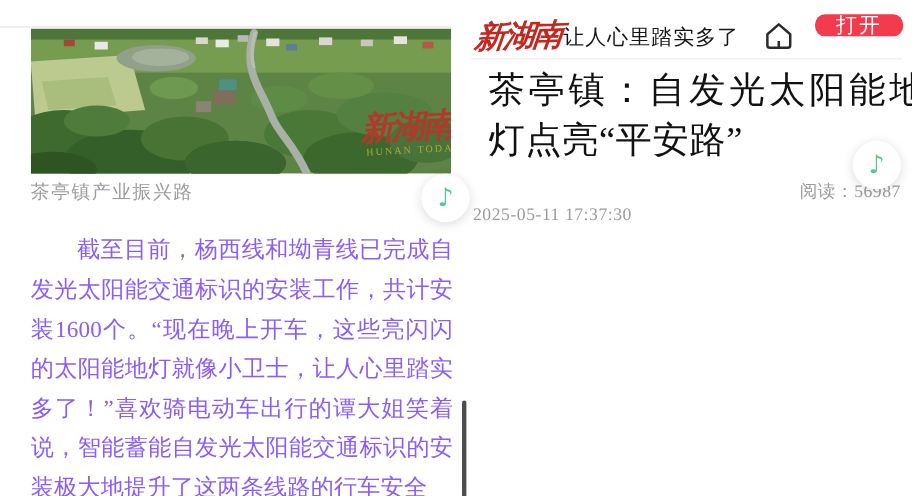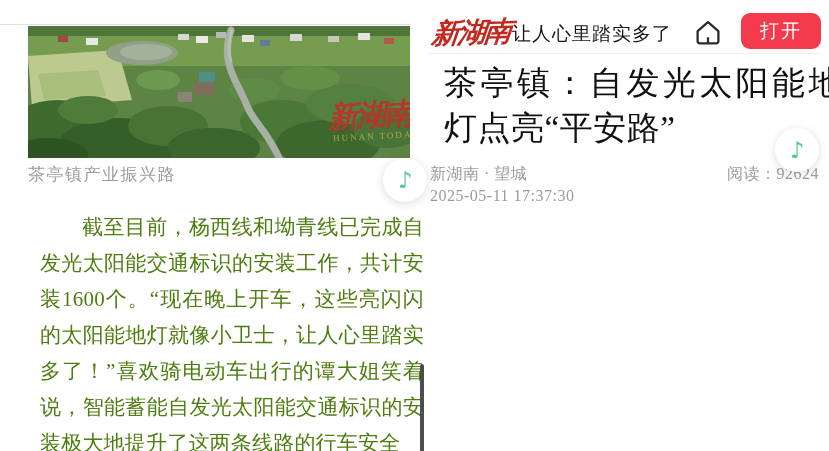--- a/index.html
+++ b/index.html
@@ -9,21 +9,21 @@
   .page { position:absolute; left:0; top:0; width:829px; height:451px; background:#fff; overflow:hidden; }
 
   
   .photo-top-line { position:absolute; left:0; top:24px; width:410px; height:1px; background:#e2e2e2; }
   .photo-wrap { position:absolute; left:28px; top:26px; width:382px; height:132px; overflow:hidden; }
   .photo-wrap svg { display:block; width:100%; height:100%; }
 
   .photo-caption { position:absolute; left:28px; top:163px; width:382px; 
                    font-size:17px; color:#9b9b9b; letter-spacing:1.5px; }
 
-  .body-text { color:#4d7c0f; text-align:justify; text-indent:2em;margin-left:12px; }
+  .body-text { color:#8b5cf6; text-align:justify; text-indent:2em; }
   .left-body  { position:absolute; left:28px;  top:209px; width:384px;
                 font-size:21px; line-height:36px; letter-spacing:0.2px; height:242px; overflow:hidden; }
   .right-body { position:absolute; left:428px; top:245px; width:392px;
                 font-size:21px; line-height:34.5px; letter-spacing:0.2px; height:206px; overflow:hidden; }
 
   
   .audio-btn { position:absolute; width:44px; height:44px; border-radius:50%; background:#fff;
                box-shadow:0 2px 10px rgba(0,0,0,0.14); display:flex; align-items:center; justify-content:center;
                cursor:pointer; }
   .audio-btn .note { color:#57c78f; font-size:23px; line-height:1;
@@ -31,21 +31,21 @@
   .audio-btn.left  { left:383px; top:158px; }
   .audio-btn.right { left:775px; top:128px; }
 
   
   .brand-logo { position:absolute; left:432px; top:14px; font-size:28px; font-weight:bold; font-style:italic;
                 color:#c3271e; letter-spacing:-2px; transform:skewX(-8deg) rotate(-2deg);
                 font-family:"Liberation Serif", serif; white-space:nowrap; }
   .brand-name { position:absolute; left:512px; top:21px; font-size:19px; color:#161616;
                 font-family:"Liberation Sans", sans-serif; letter-spacing:1px; white-space:nowrap; }
   .home-btn { position:absolute; left:691px; top:16px; width:34px; height:34px; cursor:pointer; }
-  .open-btn { position:absolute; left:741px; top:13px; width:80px; height:36px; background:#f43b4e;
+  .open-btn { position:absolute; left:741px; top:13px; width:80px; height:20px; background:#f43b4e;
               border:none; border-radius:9px; color:#ffffff; font-size:19px; letter-spacing:2px;
               font-family:"Liberation Sans", sans-serif; display:flex; align-items:center; justify-content:center;
               cursor:pointer; }
   .topbar-divider { position:absolute; left:428px; top:53px; width:392px; height:1px; background:#f2ecec; }
 
   
   .headline { position:absolute; left:444px; top:61px; width:398px; font-size:33px; line-height:45px;
               font-weight:400; color:#111111; letter-spacing:0.5px; text-align:justify; }
   .source    { position:absolute; left:430px; top:164px; font-size:16px; color:#9b9b9b; letter-spacing:0.5px; }
   .reads     { position:absolute; right:10px; top:164px; font-size:16px; color:#9b9b9b; letter-spacing:0.5px; }
@@ -132,22 +132,21 @@
     <svg viewBox="0 0 36 36">
       <path d="M7 16 L18 6.5 L29 16 V26.5 Q29 29 26.5 29 H9.5 Q7 29 7 26.5 Z" fill="none" stroke="#2b2b2b" stroke-width="2.4" stroke-linejoin="round"></path>
       <line x1="18" y1="29" x2="18" y2="22.5" stroke="#2b2b2b" stroke-width="2.4"></line>
     </svg>
   </div>
 
   <button class="open-btn">打开</button>
   <div class="topbar-divider"></div>
 
   <h1 class="headline">茶亭镇：自发光太阳能地灯点亮“平安路”</h1>
-  <div class="source">新湖南 · 望城</div>
-  <div class="reads">阅读：92624</div>
+  <div class="reads">阅读：56987</div>
   <div class="timestamp">2025-05-11 17:37:30</div>
 
 
   <div class="audio-btn right">
     <span class="note">♪</span>
   </div>
 
   <div class="scroll-indicator"></div>
 
 </div>

